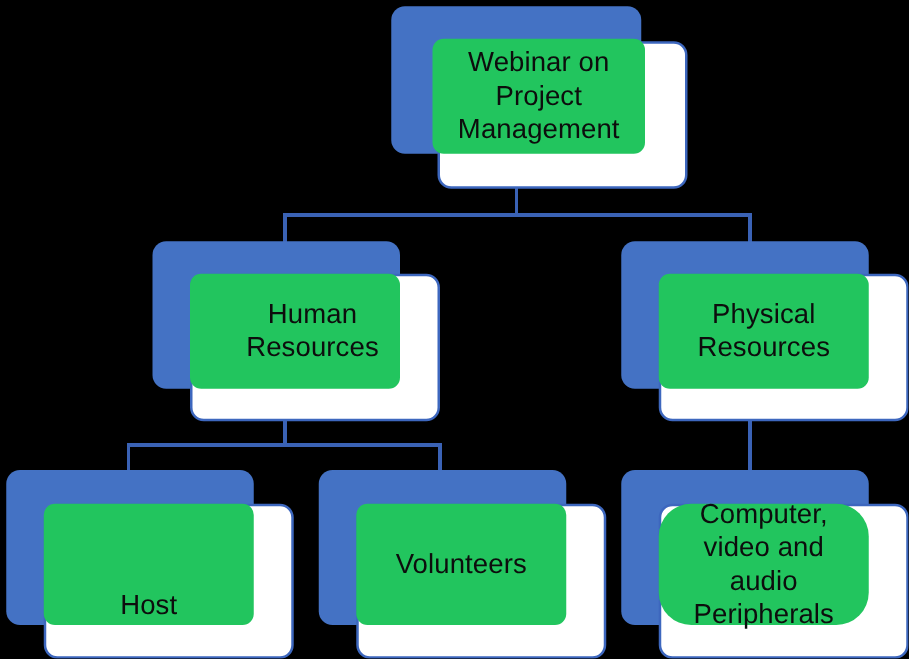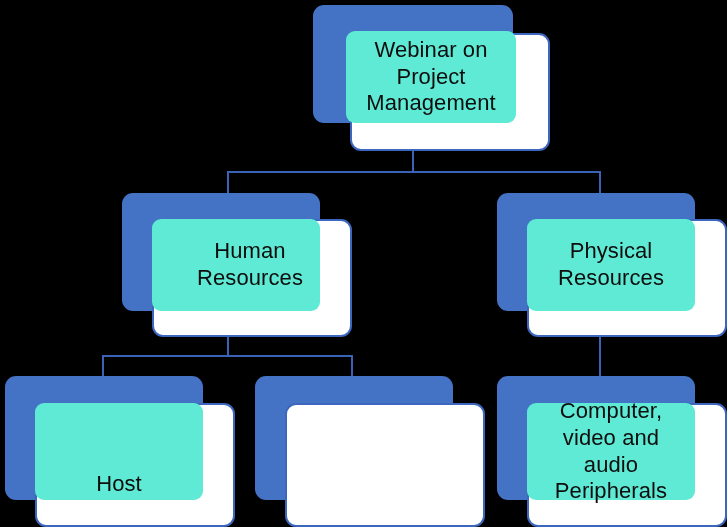--- a/index.html
+++ b/index.html
@@ -52,21 +52,21 @@
     box-sizing: border-box;
     border-radius: 11px;
   }
   
   .node .panel {
     position: absolute;
     left: 27px;
     top: 26px;
     width: 174px;
     height: 92px;
-    background: #5eead4;
+    background: #22c55e;
     border-radius: 9px;
     display: flex;
     align-items: center;
     justify-content: center;
     text-align: center;
     box-sizing: border-box;
     padding: 2px 6px;
   }
   .node .label {
     color: #0D0D0D;
@@ -131,25 +131,28 @@
     <div class="plate-blue" style="width:198px; height:124px;"></div>
     <div class="plate-white" style="left:30px; top:27px; width:200px; height:124px;"></div>
     <div class="panel" style="left:30px; top:27px; width:168px; height:97px;align-items:flex-end;">
       <span class="label">Host</span>
     </div>
   </div>
 
   <div class="node" style="left:255px; top:376px; width:230px; height:151px;">
     <div class="plate-blue" style="width:198px; height:124px;"></div>
     <div class="plate-white" style="left:30px; top:27px; width:200px; height:124px;"></div>
+    <div class="panel" style="left:30px; top:27px; width:168px; height:97px;">
+      <span class="label">Volunteers</span>
+    </div>
   </div>
 
   <div class="node" style="left:497px; top:376px; width:230px; height:151px;">
     <div class="plate-blue" style="width:198px; height:124px;"></div>
     <div class="plate-white" style="left:30px; top:27px; width:200px; height:124px;"></div>
-    <div class="panel" style="left:30px; top:27px; width:168px; height:97px;">
+    <div class="panel" style="left:30px; top:27px; width:168px; height:97px;border-radius:26px;">
       <span class="label">Computer,
 video and audio
 Peripherals</span>
     </div>
   </div>
 
 </div>
 
 </body></html>

